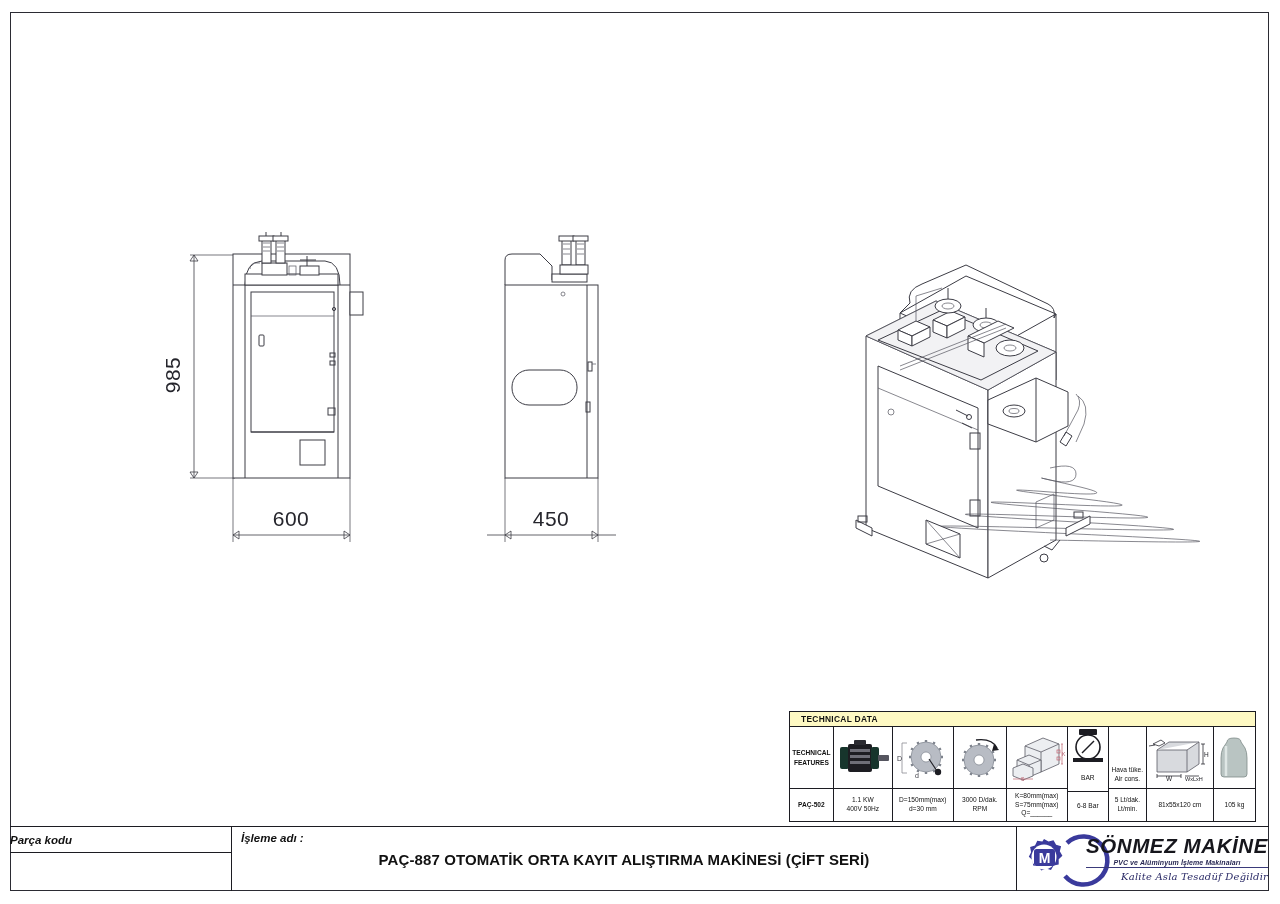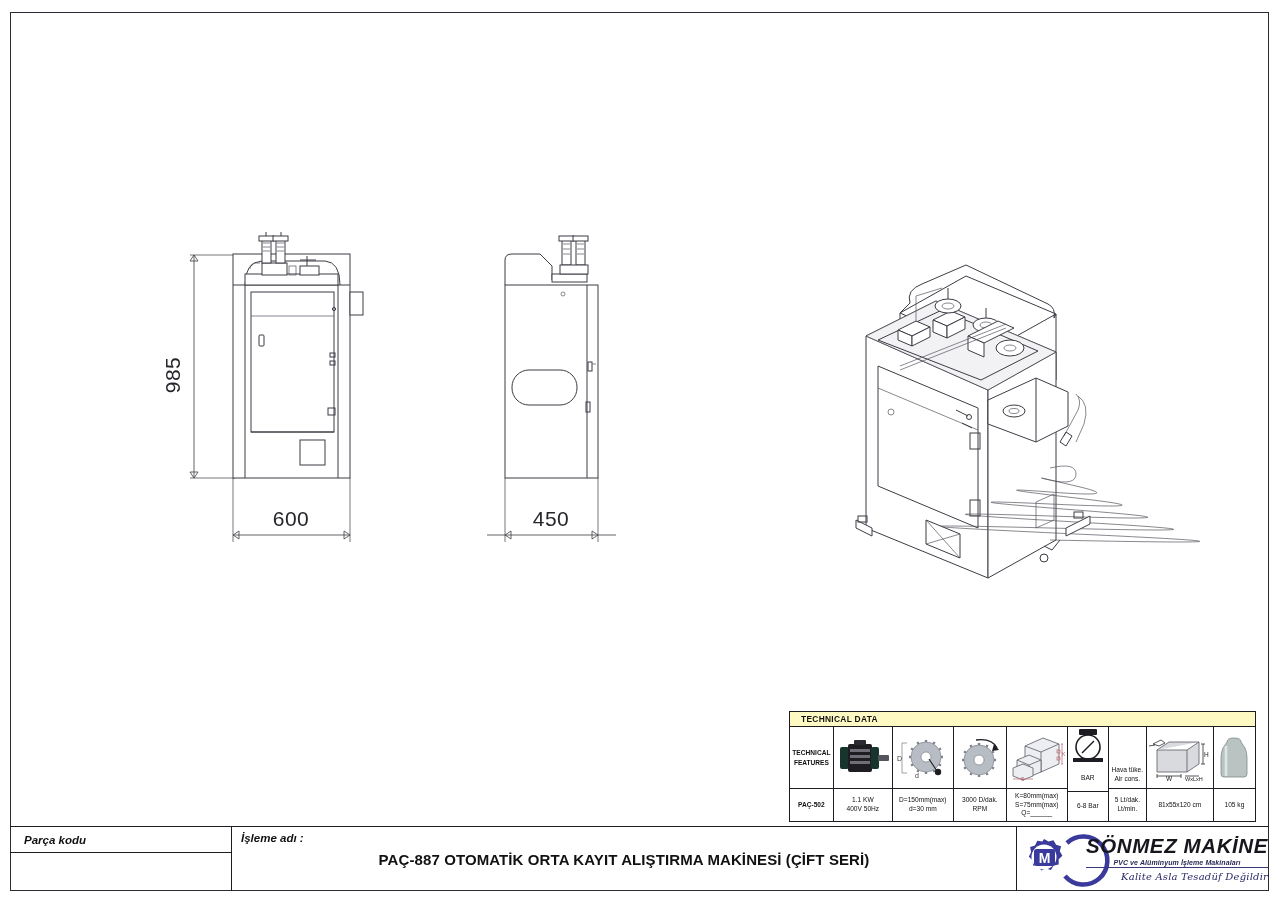--- a/index.html
+++ b/index.html
@@ -35,21 +35,21 @@
   .splitcell{flex:0 0 62px;display:flex;flex-direction:column;border-bottom:1.1px solid #1c1c22;box-sizing:border-box;}
   .splitcell .stop{flex:1;display:flex;align-items:center;justify-content:center;overflow:hidden;}
   .splitcell .sbot{flex:0 0 26px;display:flex;flex-direction:column;align-items:center;justify-content:center;}
   .splitcell .sbot span{font-size:6.6px;color:#111;line-height:1.3;white-space:nowrap;}
 
   
   #titleblock{position:absolute;left:10px;top:826px;width:1259px;height:65px;box-sizing:border-box;border-top:1.5px solid #1c1c22;display:flex;}
   #tb-left{width:222px;border-right:1.5px solid #1c1c22;display:flex;flex-direction:column;box-sizing:border-box;}
   #tb-left .r1{flex:0 0 26px;border-bottom:1.4px solid #1c1c22;display:flex;align-items:center;box-sizing:border-box;}
   #tb-left .r2{flex:1;}
-  #tb-left .r1 span{font-size:11.5px;font-style:italic;font-weight:bold;color:#111;padding-left:14px;}
+  #tb-left .r1 span{font-size:11.5px;font-style:italic;font-weight:bold;color:#111;padding-left:0;}
   #tb-mid{flex:1;border-right:1.5px solid #1c1c22;position:relative;box-sizing:border-box;}
   #tb-mid .lbl{position:absolute;left:9px;top:5px;font-size:11.5px;font-style:italic;font-weight:bold;color:#111;}
   #tb-mid .mtitle{position:absolute;left:0;right:0;top:24px;text-align:center;font-size:15px;font-weight:bold;color:#111;letter-spacing:.1px;}
   #tb-logo{width:252px;display:flex;align-items:center;justify-content:center;box-sizing:border-box;}
 
   .logo-wrap{display:flex;align-items:center;gap:6px;}
   .logo-txt{display:flex;flex-direction:column;align-items:flex-end;}
   .logo-name{font-size:20.5px;font-weight:bold;font-style:italic;color:#16161c;letter-spacing:.6px;line-height:1;}
   .logo-sub1{font-size:7px;font-weight:bold;font-style:italic;color:#2a2a55;letter-spacing:.1px;margin-top:2px;
              border-bottom:1.4px solid #3a3a7a;padding-bottom:1.5px;width:100%;text-align:center;}

